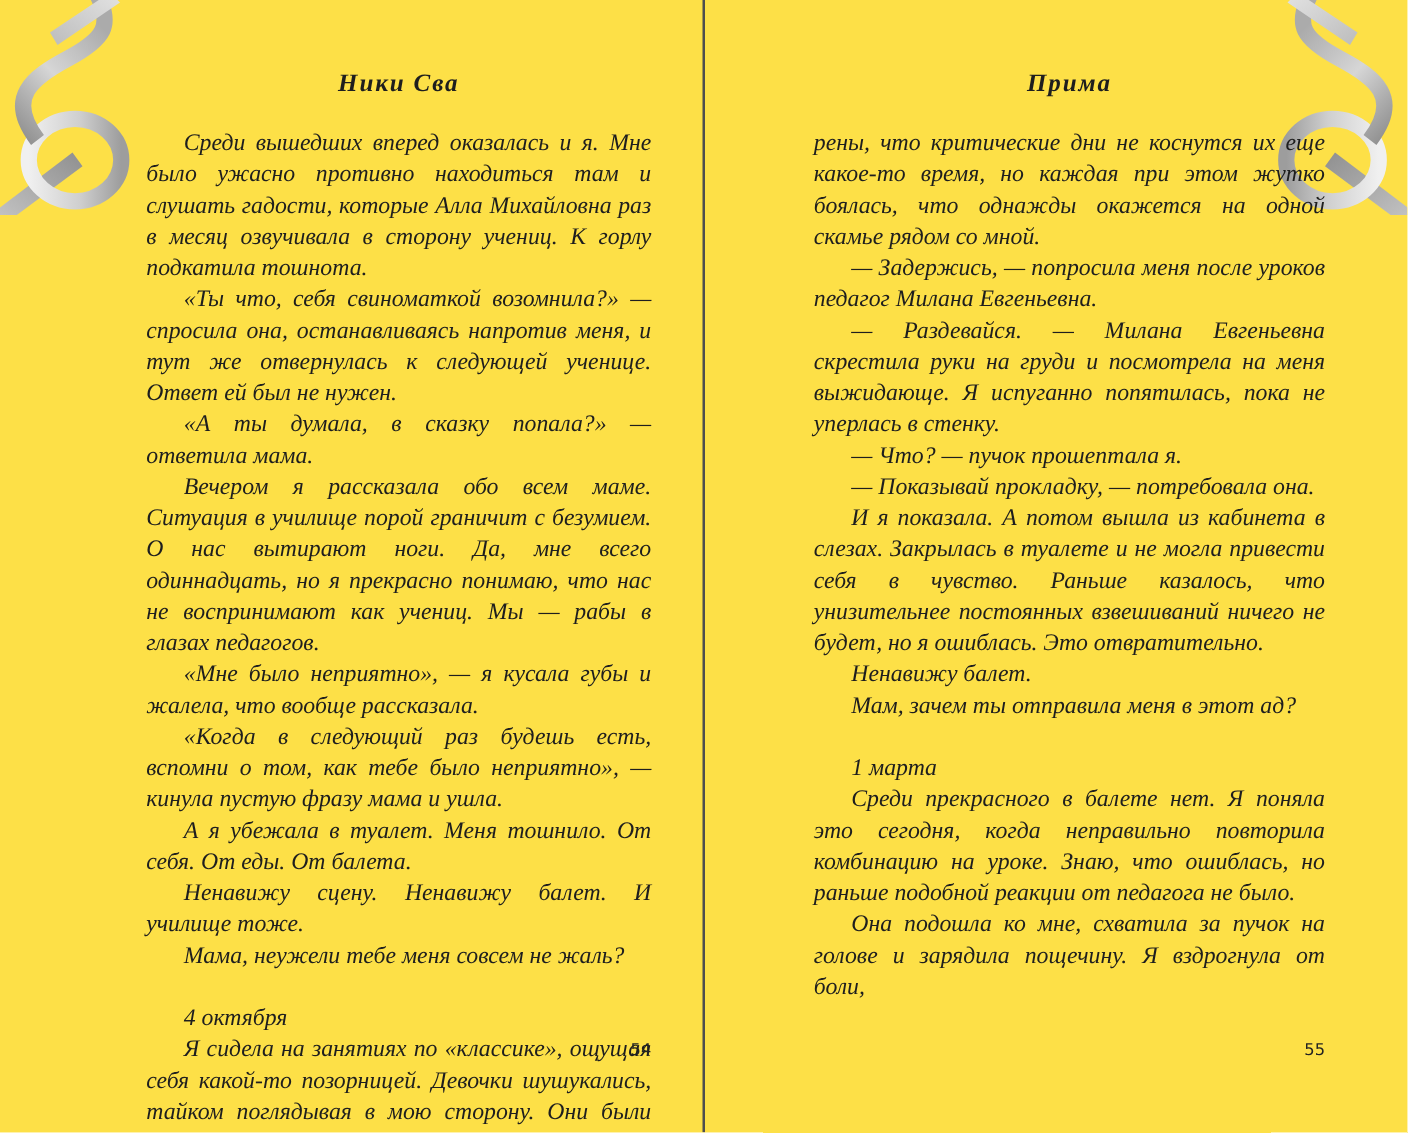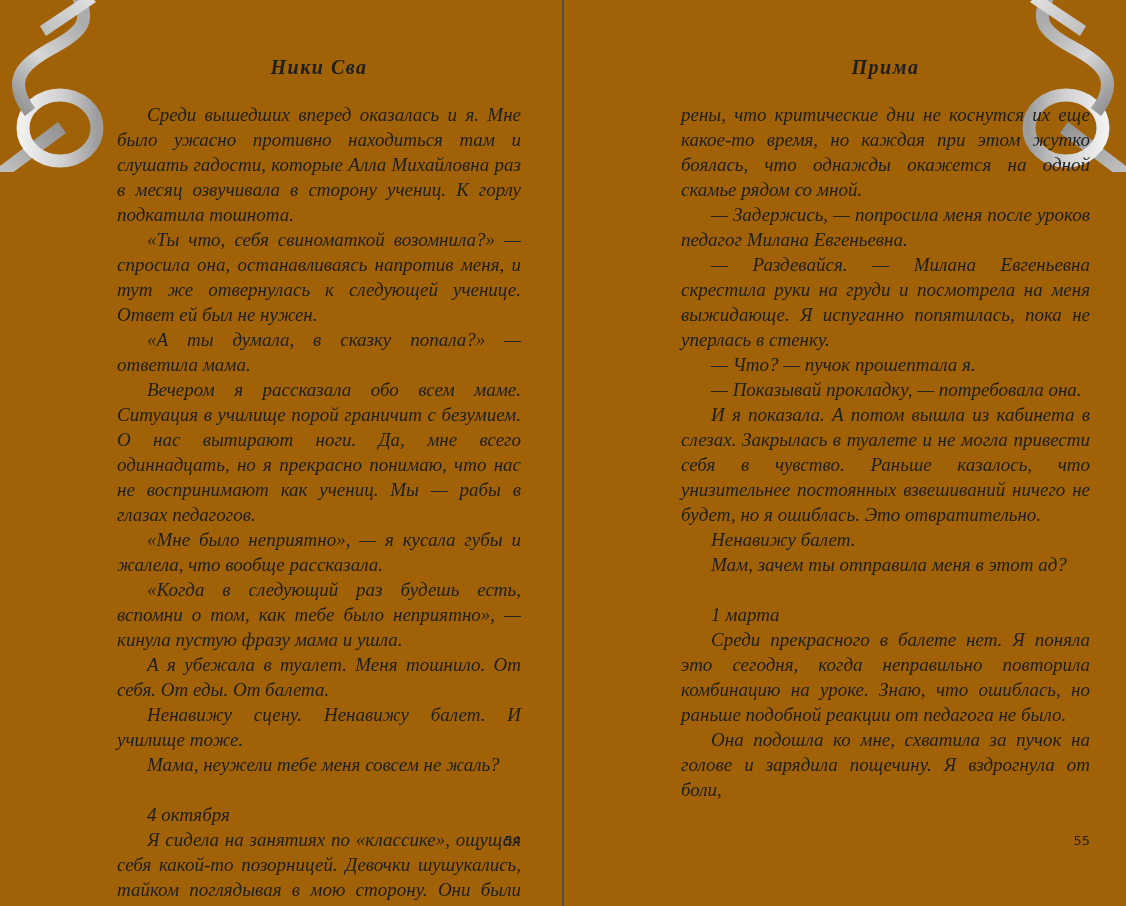--- a/index.html
+++ b/index.html
@@ -4,40 +4,40 @@
 <style>
   html, body {
     margin: 0;
     padding: 0;
     background: #ffffff;
   }
   .spread {
     position: relative;
     width: 1126px;
     height: 906px;
-    background: #a16207;
+    background: #fde047;
     overflow: hidden;
     font-family: "Liberation Serif", serif;
     color: #1e1e1e;
   }
   .gutter {
     position: absolute;
     left: 562px;
     top: 0;
     width: 2px;
     height: 906px;
     background: #4e4e4e;
   }
   .page {
     position: absolute;
     top: 0;
     height: 906px;
   }
   .page.left  { left: 117px; width: 404px; }
-  .page.right { left: 651px; width: 409px; margin-left: 30px; }
+  .page.right { left: 651px; width: 409px; }
   .running-head {
     margin: 0;
     padding-top: 56px;
     text-align: center;
     font-style: italic;
     font-size: 20px;
     letter-spacing: 1.5px;
   }
   .page-text {
     margin-top: 23px;

